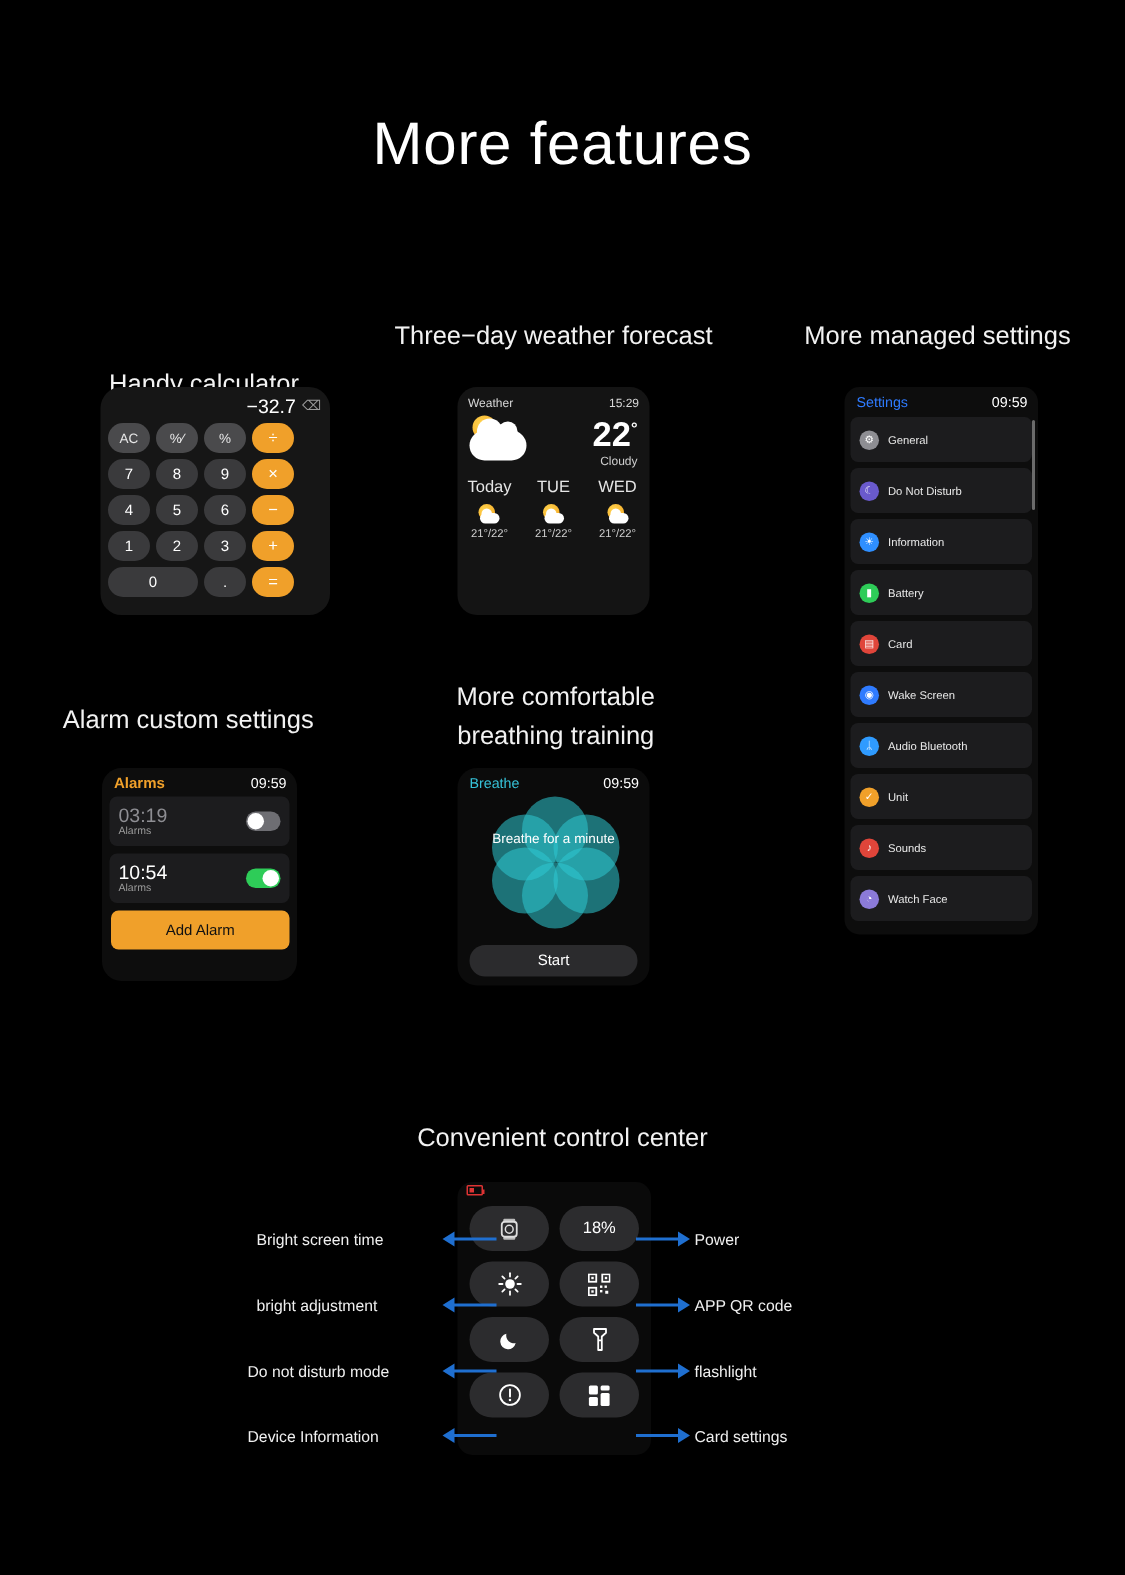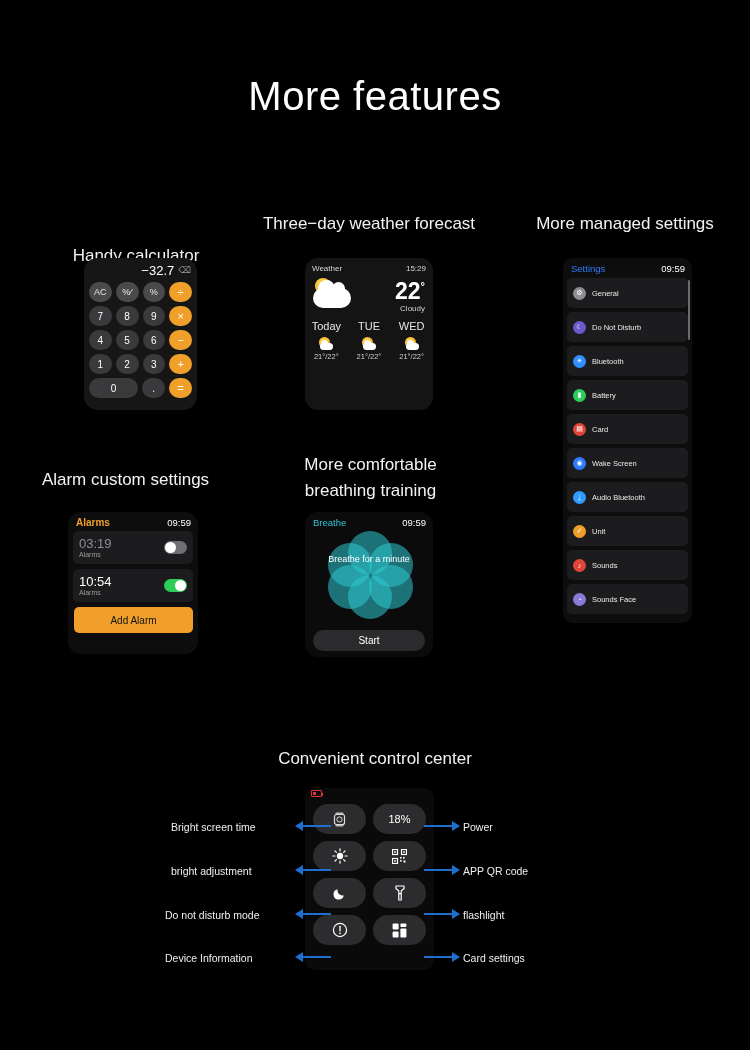--- a/index.html
+++ b/index.html
@@ -35,21 +35,21 @@
 
   
   .screen {
     position: absolute;
     background: #121212;
     border-radius: 13px;
     overflow: hidden;
   }
 
   
-  #calc { left: 84px; top: 258px; width: 113px; height: 152px; background:#161616; border-radius: 14px;}
+  #calc { left: 67px; top: 258px; width: 153px; height: 152px; background:#161616; border-radius: 14px;}
   #calc .disp {
     height: 24px; display: flex; align-items: center; justify-content: flex-end;
     padding: 0 6px 0 0; font-size: 13px; color: #fff;
   }
   #calc .disp .del { margin-left: 4px; font-size: 9px; color:#9b9b9b;}
   #calc .rows { padding: 0 5px 5px 5px; }
   #calc .row { display: flex; gap: 4px; margin-bottom: 4px; }
   #calc .key {
     width: 28px; height: 20px; border-radius: 10px;
     background: #3a3a3c; color: #fff;
@@ -291,21 +291,21 @@
         <div class="row">
           <span class="ic" style="background: rgb(142, 142, 147);">⚙</span>
           <span class="lb">General</span>
         </div>
         <div class="row">
           <span class="ic" style="background: rgb(106, 90, 205);">☾</span>
           <span class="lb">Do Not Disturb</span>
         </div>
         <div class="row">
           <span class="ic" style="background: rgb(47, 143, 255);">☀</span>
-          <span class="lb">Bluetooth</span>
+          <span class="lb">Information</span>
         </div>
         <div class="row">
           <span class="ic" style="background: rgb(46, 204, 88);">▮</span>
           <span class="lb">Battery</span>
         </div>
         <div class="row">
           <span class="ic" style="background: rgb(224, 69, 58);">▤</span>
           <span class="lb">Card</span>
         </div>
         <div class="row">
@@ -319,21 +319,21 @@
         <div class="row">
           <span class="ic" style="background: rgb(240, 160, 42);">✓</span>
           <span class="lb">Unit</span>
         </div>
         <div class="row">
           <span class="ic" style="background: rgb(224, 69, 58);">♪</span>
           <span class="lb">Sounds</span>
         </div>
         <div class="row">
           <span class="ic" style="background: rgb(139, 122, 216);">◔</span>
-          <span class="lb">Sounds Face</span>
+          <span class="lb">Watch Face</span>
         </div>
       </div>
     <div class="sb"></div>
   </div>
 
   <div class="screen" id="alarms">
     <div class="hdr">
       <span class="t">Alarms</span>
       <span class="tm">09:59</span>
     </div>

